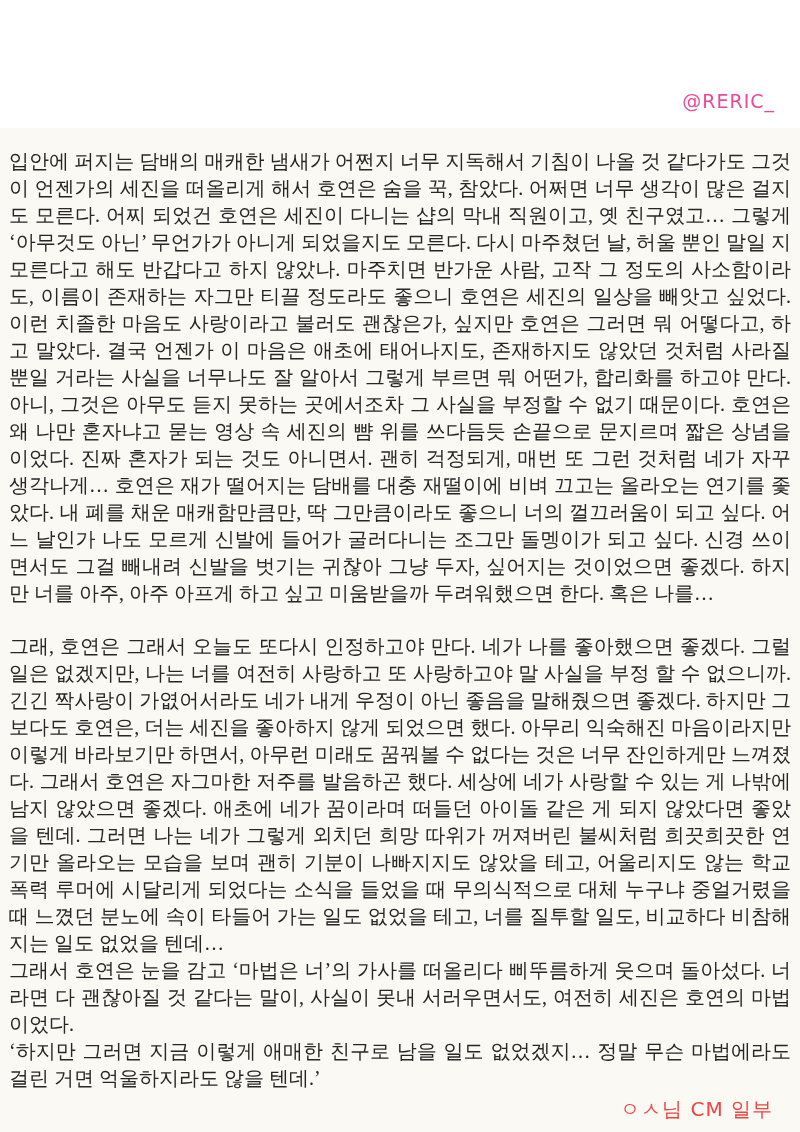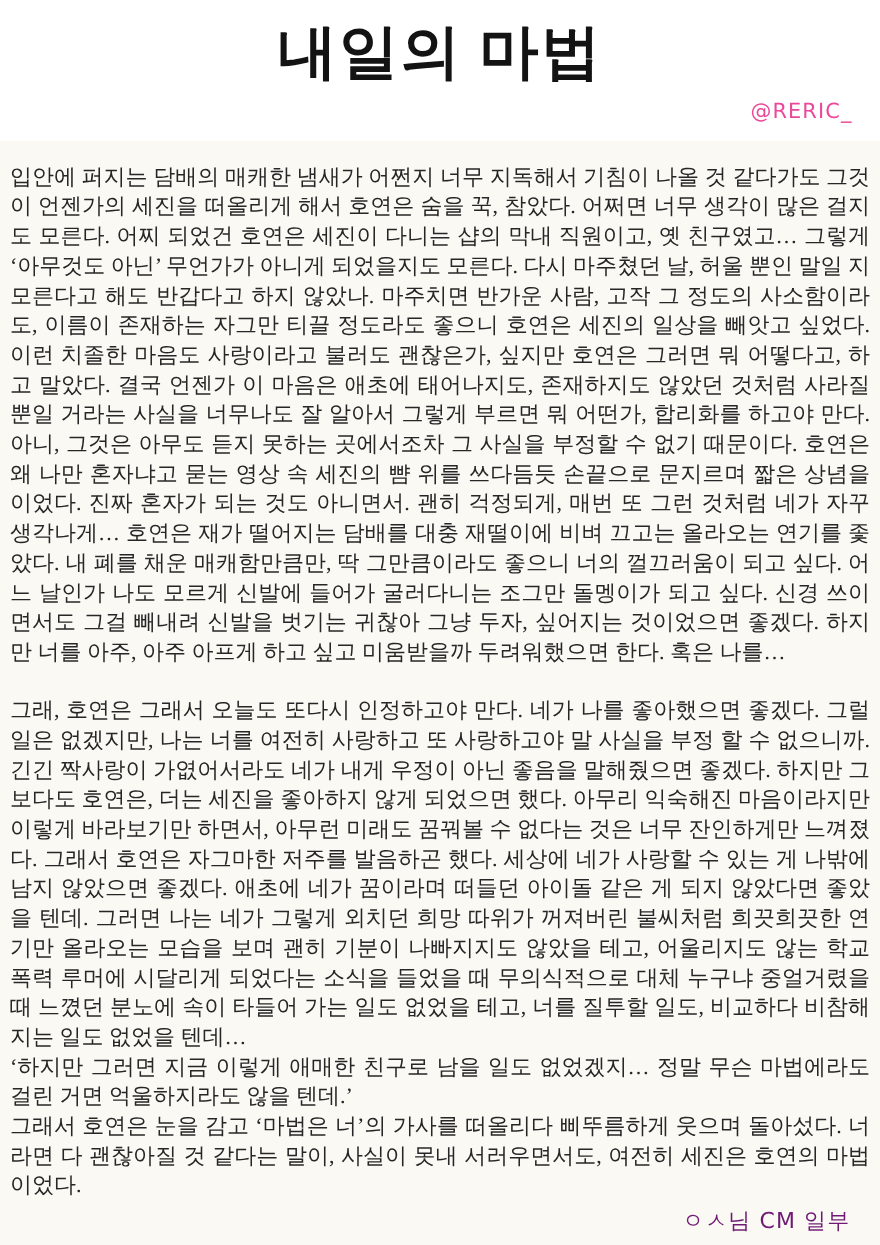--- a/index.html
+++ b/index.html
@@ -62,34 +62,33 @@
   .text-panel p.gap-after {
     margin-bottom: 26px;
   }
   .footer-note {
     margin-top: 4px;
     text-align: right;
     padding-right: 18px;
     font-family: "DejaVu Sans", sans-serif;
     font-size: 20px;
     letter-spacing: 1px;
-    color: #701a75;
+    color: #ef4444;
   }
 </style>
 </head>
 <body>
 
 <div class="page">
 
   <div class="header">
-    <h1 class="page-title">내일의 마법</h1>
     <div class="author-handle">@RERIC_</div>
   </div>
 
   <div class="text-panel">
     <p class="gap-after">입안에 퍼지는 담배의 매캐한 냄새가 어쩐지 너무 지독해서 기침이 나올 것 같다가도 그것이 언젠가의 세진을 떠올리게 해서 호연은 숨을 꾹, 참았다. 어쩌면 너무 생각이 많은 걸지도 모른다. 어찌 되었건 호연은 세진이 다니는 샵의 막내 직원이고, 옛 친구였고… 그렇게 ‘아무것도 아닌’ 무언가가 아니게 되었을지도 모른다. 다시 마주쳤던 날, 허울 뿐인 말일 지 모른다고 해도 반갑다고 하지 않았나. 마주치면 반가운 사람, 고작 그 정도의 사소함이라도, 이름이 존재하는 자그만 티끌 정도라도 좋으니 호연은 세진의 일상을 빼앗고 싶었다. 이런 치졸한 마음도 사랑이라고 불러도 괜찮은가, 싶지만 호연은 그러면 뭐 어떻다고, 하고 말았다. 결국 언젠가 이 마음은 애초에 태어나지도, 존재하지도 않았던 것처럼 사라질 뿐일 거라는 사실을 너무나도 잘 알아서 그렇게 부르면 뭐 어떤가, 합리화를 하고야 만다. 아니, 그것은 아무도 듣지 못하는 곳에서조차 그 사실을 부정할 수 없기 때문이다. 호연은 왜 나만 혼자냐고 묻는 영상 속 세진의 뺨 위를 쓰다듬듯 손끝으로 문지르며 짧은 상념을 이었다. 진짜 혼자가 되는 것도 아니면서. 괜히 걱정되게, 매번 또 그런 것처럼 네가 자꾸 생각나게… 호연은 재가 떨어지는 담배를 대충 재떨이에 비벼 끄고는 올라오는 연기를 좇았다. 내 폐를 채운 매캐함만큼만, 딱 그만큼이라도 좋으니 너의 껄끄러움이 되고 싶다. 어느 날인가 나도 모르게 신발에 들어가 굴러다니는 조그만 돌멩이가 되고 싶다. 신경 쓰이면서도 그걸 빼내려 신발을 벗기는 귀찮아 그냥 두자, 싶어지는 것이었으면 좋겠다. 하지만 너를 아주, 아주 아프게 하고 싶고 미움받을까 두려워했으면 한다. 혹은 나를…</p>
     <p>그래, 호연은 그래서 오늘도 또다시 인정하고야 만다. 네가 나를 좋아했으면 좋겠다. 그럴 일은 없겠지만, 나는 너를 여전히 사랑하고 또 사랑하고야 말 사실을 부정 할 수 없으니까. 긴긴 짝사랑이 가엾어서라도 네가 내게 우정이 아닌 좋음을 말해줬으면 좋겠다. 하지만 그보다도 호연은, 더는 세진을 좋아하지 않게 되었으면 했다. 아무리 익숙해진 마음이라지만 이렇게 바라보기만 하면서, 아무런 미래도 꿈꿔볼 수 없다는 것은 너무 잔인하게만 느껴졌다. 그래서 호연은 자그마한 저주를 발음하곤 했다. 세상에 네가 사랑할 수 있는 게 나밖에 남지 않았으면 좋겠다. 애초에 네가 꿈이라며 떠들던 아이돌 같은 게 되지 않았다면 좋았을 텐데. 그러면 나는 네가 그렇게 외치던 희망 따위가 꺼져버린 불씨처럼 희끗희끗한 연기만 올라오는 모습을 보며 괜히 기분이 나빠지지도 않았을 테고, 어울리지도 않는 학교 폭력 루머에 시달리게 되었다는 소식을 들었을 때 무의식적으로 대체 누구냐 중얼거렸을 때 느꼈던 분노에 속이 타들어 가는 일도 없었을 테고, 너를 질투할 일도, 비교하다 비참해지는 일도 없었을 텐데…</p>
+    <p>그래서 호연은 눈을 감고 ‘마법은 너’의 가사를 떠올리다 삐뚜름하게 웃으며 돌아섰다. 너라면 다 괜찮아질 것 같다는 말이, 사실이 못내 서러우면서도, 여전히 세진은 호연의 마법이었다.</p>
     <p>‘하지만 그러면 지금 이렇게 애매한 친구로 남을 일도 없었겠지… 정말 무슨 마법에라도 걸린 거면 억울하지라도 않을 텐데.’</p>
-    <p>그래서 호연은 눈을 감고 ‘마법은 너’의 가사를 떠올리다 삐뚜름하게 웃으며 돌아섰다. 너라면 다 괜찮아질 것 같다는 말이, 사실이 못내 서러우면서도, 여전히 세진은 호연의 마법이었다.</p>
     <div class="footer-note">ㅇㅅ님 CM 일부</div>
   </div>
 
 </div>
 
 </body></html>

